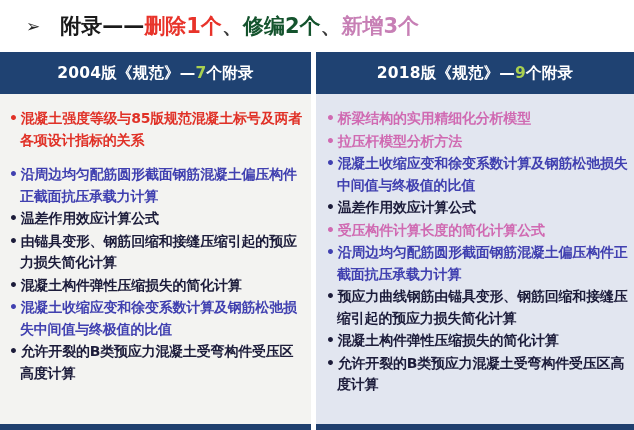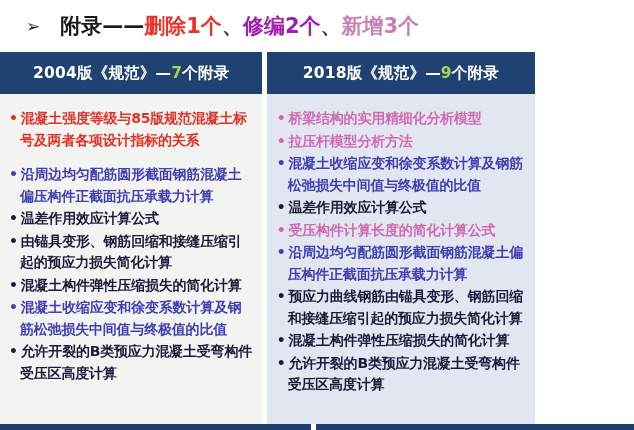--- a/index.html
+++ b/index.html
@@ -43,30 +43,30 @@
   }
   .title-text {
     font-size: 21px;
     font-weight: 700;
     letter-spacing: 0px;
     white-space: nowrap;
     font-family: "DejaVu Sans", "Liberation Sans", sans-serif;
   }
   .t-dark  { color: #1a1a1a; text-align: right; }
   .t-red   { color: #e8332a; }
-  .t-blue  { color: #a21caf; }
+  .t-blue  { color: #14532d; }
   .t-pink  { color: #c77fb5; margin-top: 35px; }
   .t-sep   { color: #3a3a3a; }
 
   
   .table {
     position: absolute;
     left: 0;
     top: 52px;
-    width: 535px;
+    width: 634px;
     height: 378px;
     display: flex;
     box-sizing: border-box;
   }
   .col {
     position: relative;
     box-sizing: border-box;
     display: flex;
     flex-direction: column;
   }

